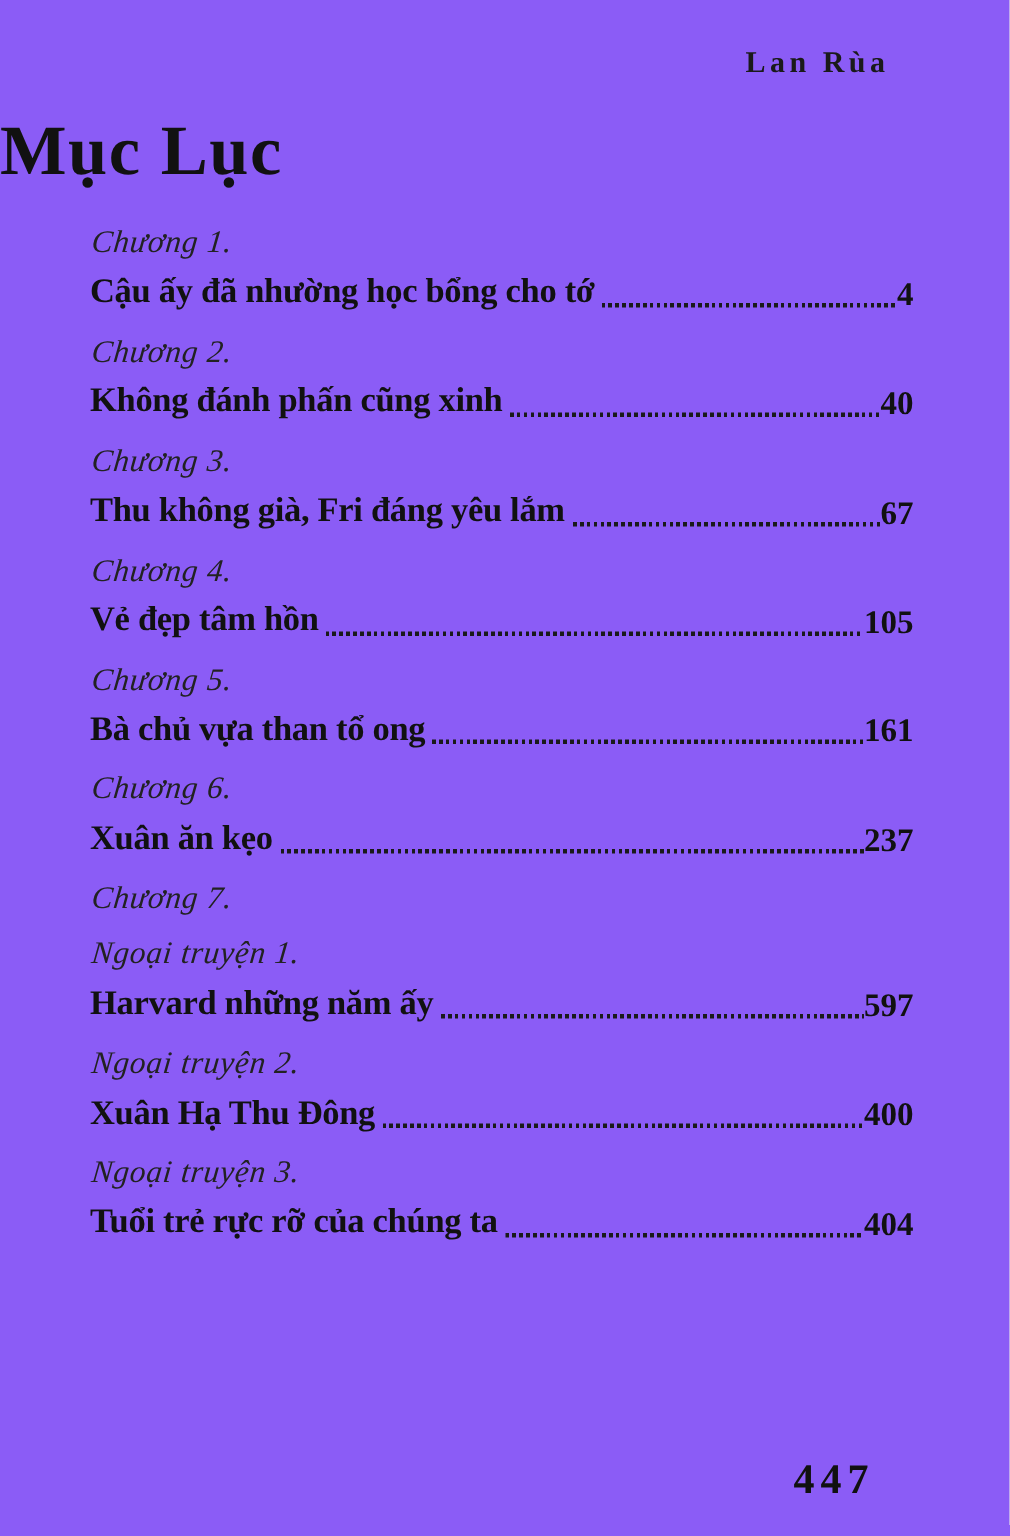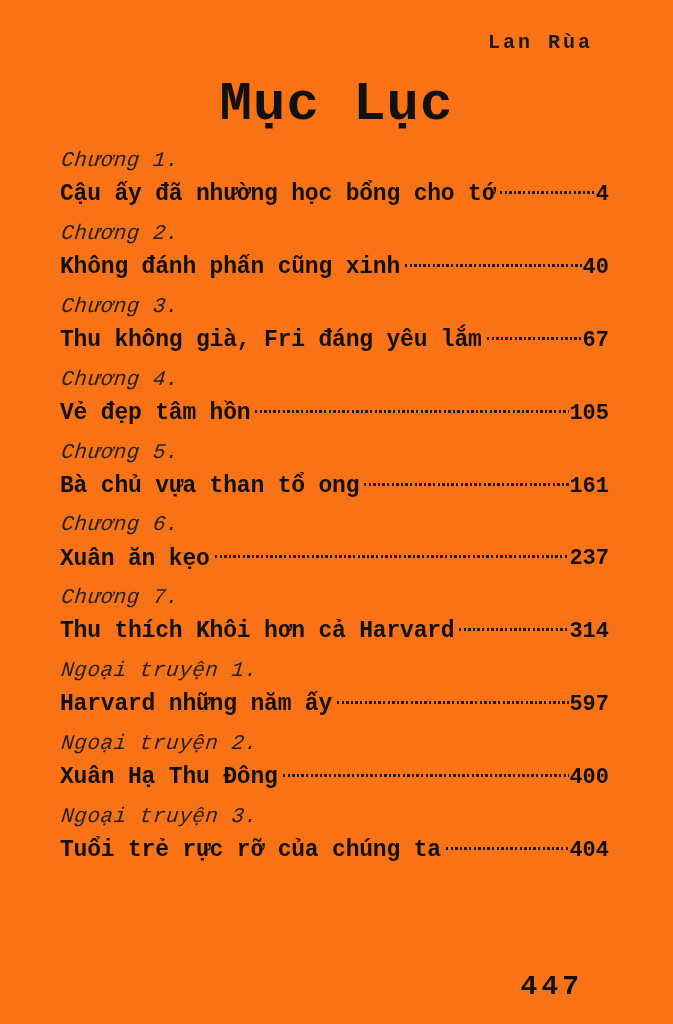--- a/index.html
+++ b/index.html
@@ -5,41 +5,40 @@
   html, body {
     margin: 0;
     padding: 0;
     background: #e8e8e8;
   }
   .page {
     position: relative;
     width: 673px;
     height: 1024px;
     margin: 0 auto;
-    background: #f97316;
+    background: #8b5cf6;
     overflow: hidden;
-    font-family: Liberation Mono, monospace;
+    font-family: Liberation Serif, serif;
     color: #151515;
   }
   .author {
     position: absolute;
     top: 31px;
     right: 80px;
     font-size: 20px;
     font-weight: bold;
     letter-spacing: 3px;
     color: #1a1a1a;
   }
   .book-title {
     position: absolute;
     top: 74px;
     left: 0;
     right: 0;
-    text-align: center;
-    font-size: 54px;
+    font-size: 47px;
     font-weight: bold;
     letter-spacing: 1px;
     color: #111111;
   }
   .toc {
     position: absolute;
     top: 149px;
     left: 60px;
     right: 64px;
   }
@@ -51,21 +50,21 @@
     font-size: 21px;
     line-height: 1.15;
     margin-bottom: 7px;
     color: #222222;
     transform: skewX(-6deg);
     transform-origin: left bottom;
     letter-spacing: 0.5px;
   }
   .row {
     display: flex;
-    align-items: center;
+    align-items: flex-end;
   }
   .chapter-title {
     font-weight: bold;
     font-size: 23px;
     line-height: 1.25;
     white-space: nowrap;
     letter-spacing: -0.2px;
     color: #111111;
   }
   .leader {
@@ -150,25 +149,20 @@
     <div class="chapter-label">Chương 6.</div>
     <div class="row">
       <span class="chapter-title">Xuân ăn kẹo</span>
       <span class="leader"></span>
       <span class="page-num">237</span>
     </div>
   </div>
 
   <div class="entry">
     <div class="chapter-label">Chương 7.</div>
-    <div class="row">
-      <span class="chapter-title">Thu thích Khôi hơn cả Harvard</span>
-      <span class="leader"></span>
-      <span class="page-num">314</span>
-    </div>
   </div>
 
   <div class="entry">
     <div class="chapter-label">Ngoại truyện 1.</div>
     <div class="row">
       <span class="chapter-title">Harvard những năm ấy</span>
       <span class="leader"></span>
       <span class="page-num">597</span>
     </div>
   </div>

